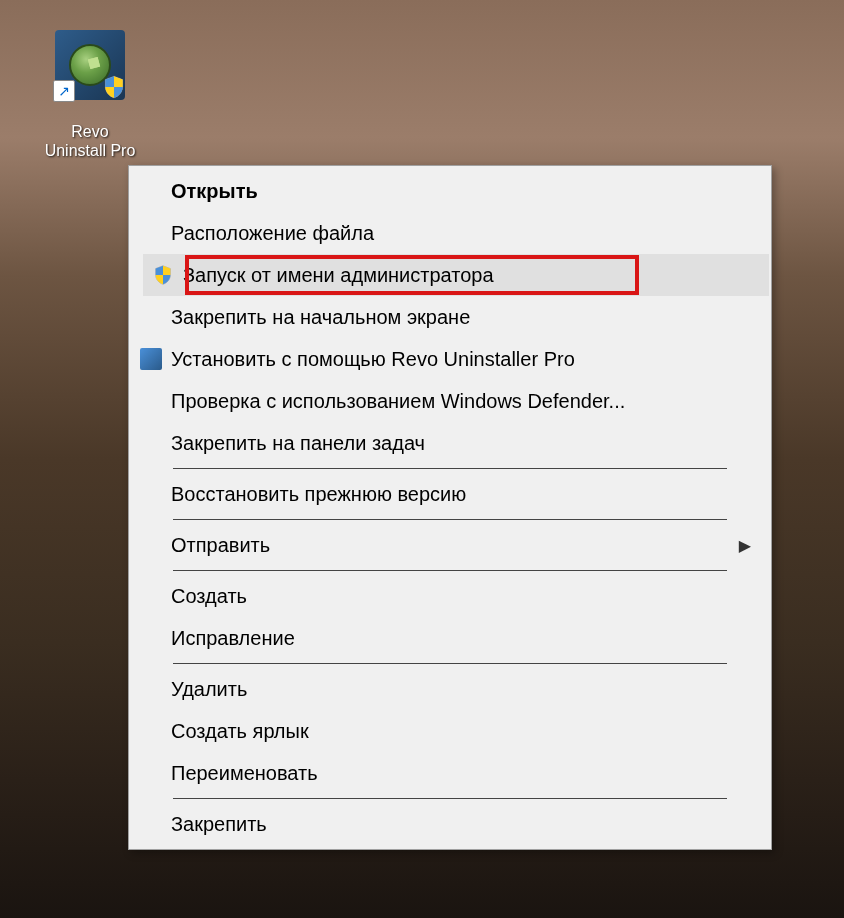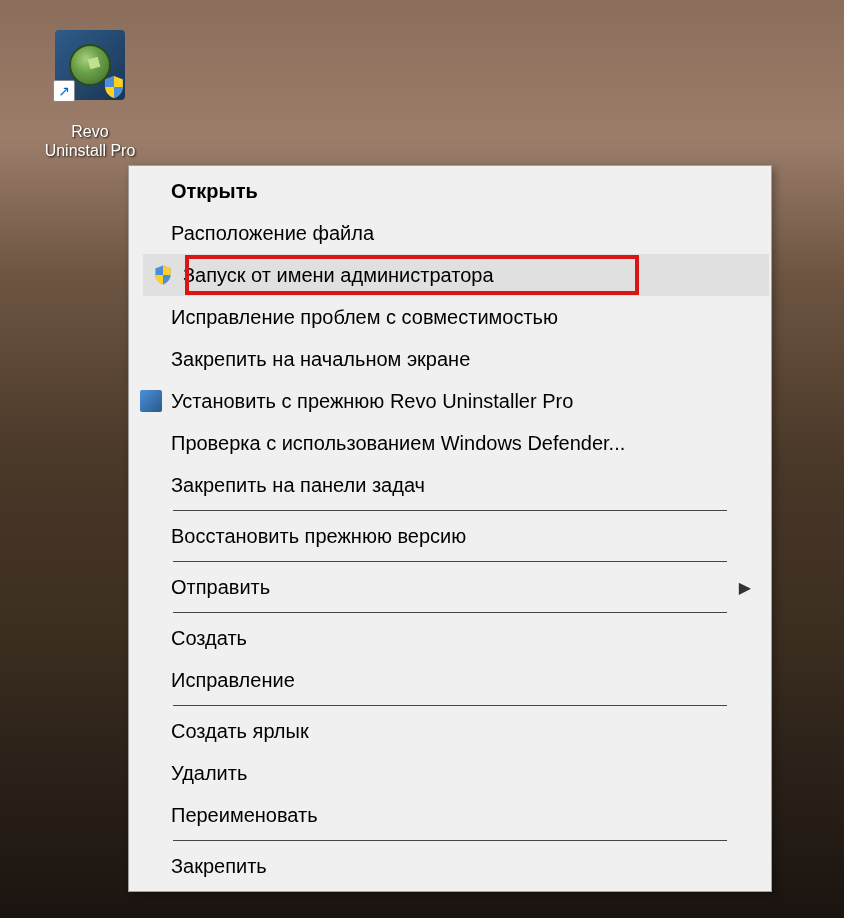--- a/index.html
+++ b/index.html
@@ -202,31 +202,27 @@
   <path d="M12 2 L4 5 L4 12 L12 12 Z" fill="#4a90d9"></path>
   <path d="M12 12 L20 12 C20 17 16 21 12 22 Z" fill="#4a90d9"></path>
   <path d="M12 12 L4 12 C4 17 8 21 12 22 Z" fill="#ffd020"></path>
 </svg>
         </div>
         <div class="menu-text">Запуск от имени администратора</div>
         <div class="highlight-box"></div>
       </div>
       <div class="menu-item">
         <div class="menu-icon-area"></div>
-        <div class="menu-text">Исправление проблем с совместимостью</div>
-      </div>
-      <div class="menu-item">
-        <div class="menu-icon-area"></div>
         <div class="menu-text">Закрепить на начальном экране</div>
       </div>
       <div class="menu-item">
         <div class="menu-icon-area">
           <div class="revo-icon-small"></div>
         </div>
-        <div class="menu-text">Установить с прежнюю Revo Uninstaller Pro</div>
+        <div class="menu-text">Установить с помощью Revo Uninstaller Pro</div>
       </div>
       <div class="menu-item">
         <div class="menu-icon-area"></div>
         <div class="menu-text">Проверка с использованием Windows Defender...</div>
       </div>
       <div class="menu-item">
         <div class="menu-icon-area"></div>
         <div class="menu-text">Закрепить на панели задач</div>
       </div>
       <div class="menu-separator"></div>
@@ -245,28 +241,28 @@
         <div class="menu-icon-area"></div>
         <div class="menu-text">Создать</div>
       </div>
       <div class="menu-item">
         <div class="menu-icon-area"></div>
         <div class="menu-text">Исправление</div>
       </div>
       <div class="menu-separator"></div>
       <div class="menu-item">
         <div class="menu-icon-area"></div>
+        <div class="menu-text">Удалить</div>
+      </div>
+      <div class="menu-item">
+        <div class="menu-icon-area"></div>
         <div class="menu-text">Создать ярлык</div>
       </div>
       <div class="menu-item">
         <div class="menu-icon-area"></div>
-        <div class="menu-text">Удалить</div>
-      </div>
-      <div class="menu-item">
-        <div class="menu-icon-area"></div>
         <div class="menu-text">Переименовать</div>
       </div>
       <div class="menu-separator"></div>
       <div class="menu-item">
         <div class="menu-icon-area"></div>
         <div class="menu-text">Закрепить</div>
       </div>
     </div>
 
 </div>

